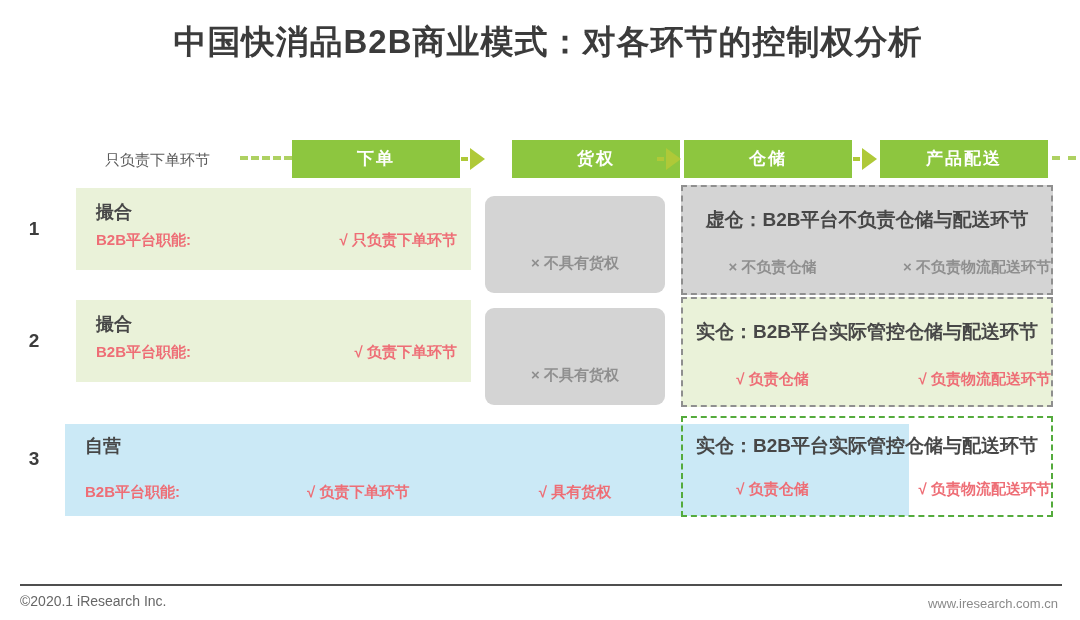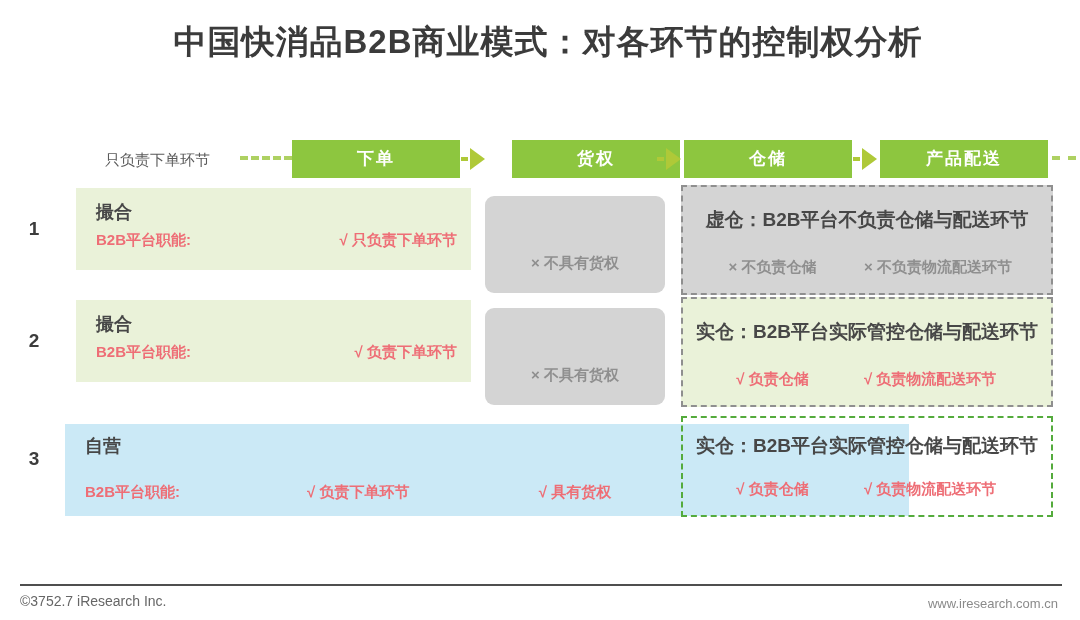--- a/index.html
+++ b/index.html
@@ -54,21 +54,21 @@
 
   
   .boxC{ position:absolute; left:681px; width:372px; box-sizing:border-box; }
   .boxC.r1{ top:185px; height:110px; background:var(--gray_fill); border:2px dashed var(--gray_border); }
   .boxC.r2{ top:297px; height:110px; background:var(--light_green); border:2px dashed var(--gray_border); }
   .boxC.r3{ top:416px; height:101px; background:transparent; border:2px dashed var(--green_border); z-index:2; }
   .c-title{ margin-top:20px; text-align:center; font-size:19px; font-weight:bold; color:#474747; }
   .boxC.r3 .c-title{ margin-top:15px; }
   .c-items{ position:absolute; left:16px; right:0; bottom:16px; display:flex;gap:18px; }
   .c-items span:first-child{ width:44%; text-align:center; }
-  .c-items span:last-child{ width:56%; text-align:left; }
+  .c-items span:last-child{ width:56%; text-align:right; }
   .c-items span{ font-size:15px; font-weight:bold; }
   .c-items.gray span{ color:var(--gray_text); }
   .c-items.red span{ color:var(--red); }
 
   
   .boxBlue{ position:absolute; left:65px; top:424px; width:844px; height:92px;
             background:var(--blue_fill); z-index:1; }
   .boxBlue .mode{ top:10px; }
   .boxBlue .role{ bottom:14px; }
   .itm-order3{ position:absolute; left:242px; bottom:14px; font-size:15px; font-weight:bold; color:var(--red); }
@@ -153,16 +153,16 @@
   </div>
   <div class="boxC r3">
     <div class="c-title">实仓：B2B平台实际管控仓储与配送环节</div>
     <div class="c-items red">
       <span>√ 负责仓储</span>
       <span>√ 负责物流配送环节</span>
     </div>
   </div>
 
   <div class="divider"></div>
-  <div class="copyright">©3752.7 iResearch Inc.</div>
+  <div class="copyright">©2020.1 iResearch Inc.</div>
   <div class="website">www.iresearch.com.cn</div>
 
 </div>
 
 </body></html>

